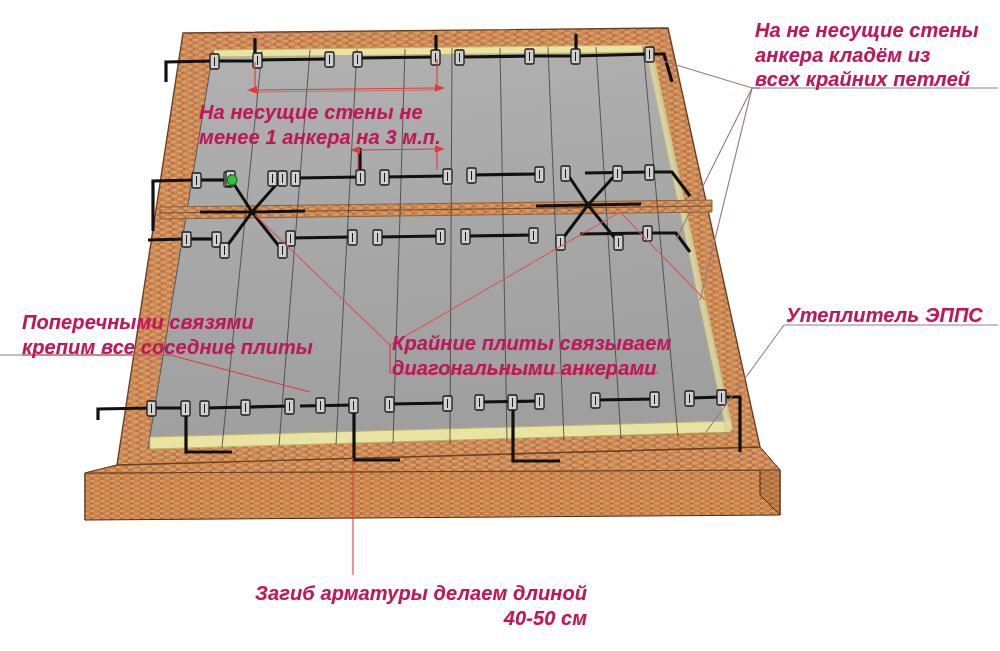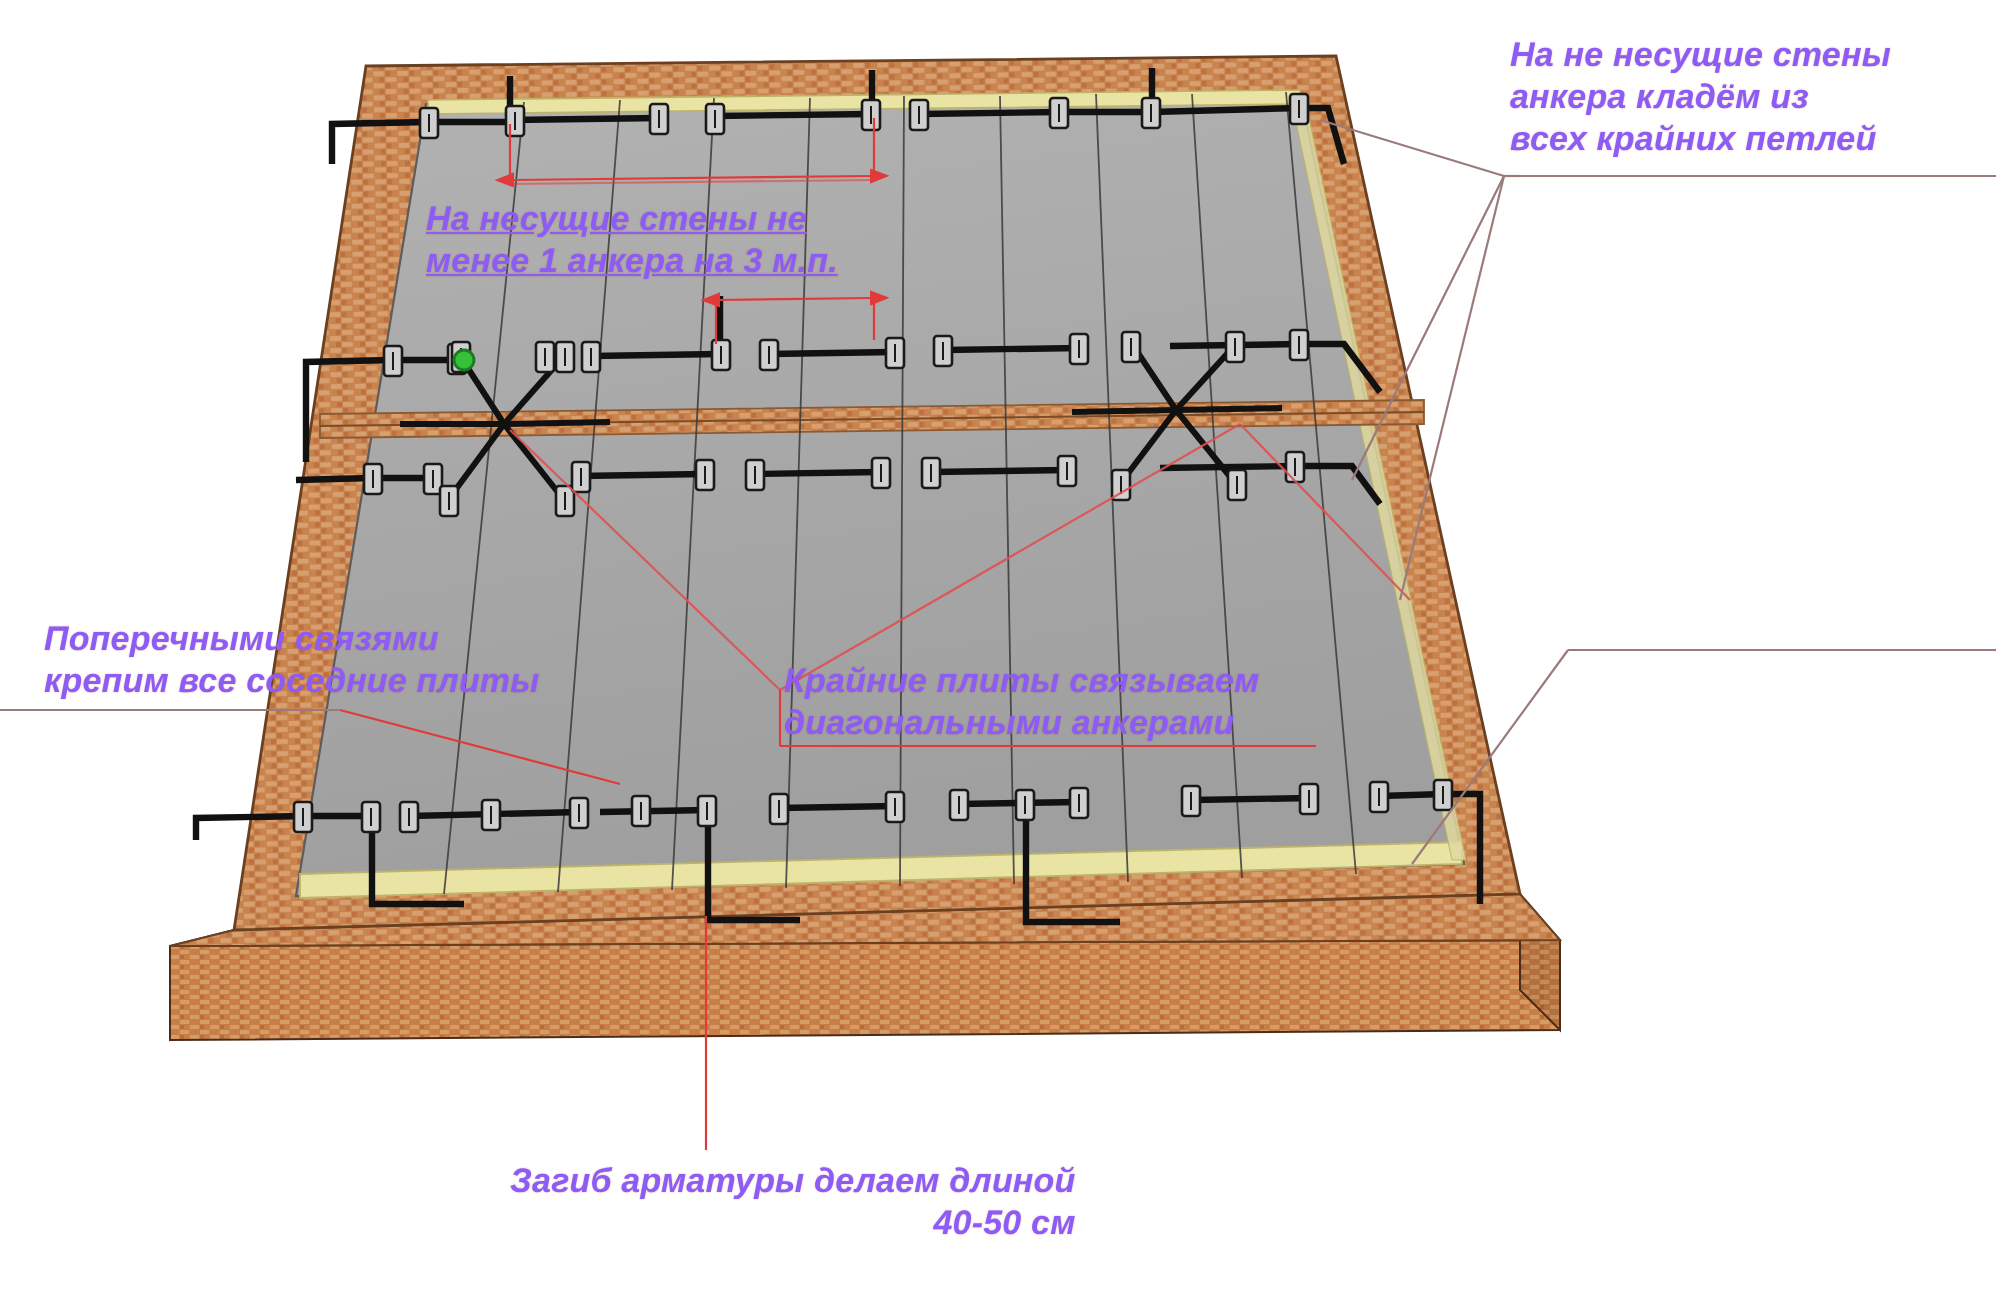--- a/index.html
+++ b/index.html
@@ -5,24 +5,24 @@
 <style>
   html,body{margin:0;padding:0;background:#ffffff;}
   body{
     width:1000px;height:651px;position:relative;overflow:hidden;
     font-family:"Liberation Sans","DejaVu Sans",sans-serif;
   }
   #stage{position:absolute;left:0;top:0;width:1000px;height:651px;}
   svg.layer{position:absolute;left:0;top:0;width:1000px;height:651px;}
   .callout{
     position:absolute;
-    color:#8b5cf6;
+    color:#be185d;
     font-weight:bold;
     font-style:italic;
-    font-size:17px;
+    font-size:20px;
     line-height:1.23;
     white-space:pre;
     letter-spacing:0.1px;
     text-shadow:0 0 1px rgba(192,40,45,0.35);
   }
 </style>
 </head>
 <body>
 
 <div id="stage">
@@ -453,26 +453,27 @@
       <line x1="752" y1="88" x2="998" y2="88"></line>
       <line x1="784" y1="325" x2="998" y2="325"></line>
       <line x1="0" y1="355" x2="170" y2="355"></line>
     </g>
   </svg>
 
   <div class="callout" style="left:755px;top:18px;">На не несущие стены
 анкера кладём из
 всех крайних петлей</div>
 
-  <div class="callout" style="left:213px;top:100px;text-decoration:underline;">На несущие стены не
+  <div class="callout" style="left:199px;top:100px;">На несущие стены не
 менее 1 анкера на 3 м.п.</div>
 
   <div class="callout" style="left:22px;top:310px;">Поперечными связями
 крепим все соседние плиты</div>
 
   <div class="callout" style="left:392px;top:331px;">Крайние плиты связываем
 диагональными анкерами</div>
 
+  <div class="callout" style="left:786px;top:303px;">Утеплитель ЭППС</div>
 
   <div class="callout" style="left:255px;top:581px;text-align:right;">Загиб арматуры делаем длиной
 40-50 см</div>
 
 </div>
 
 </body></html>

